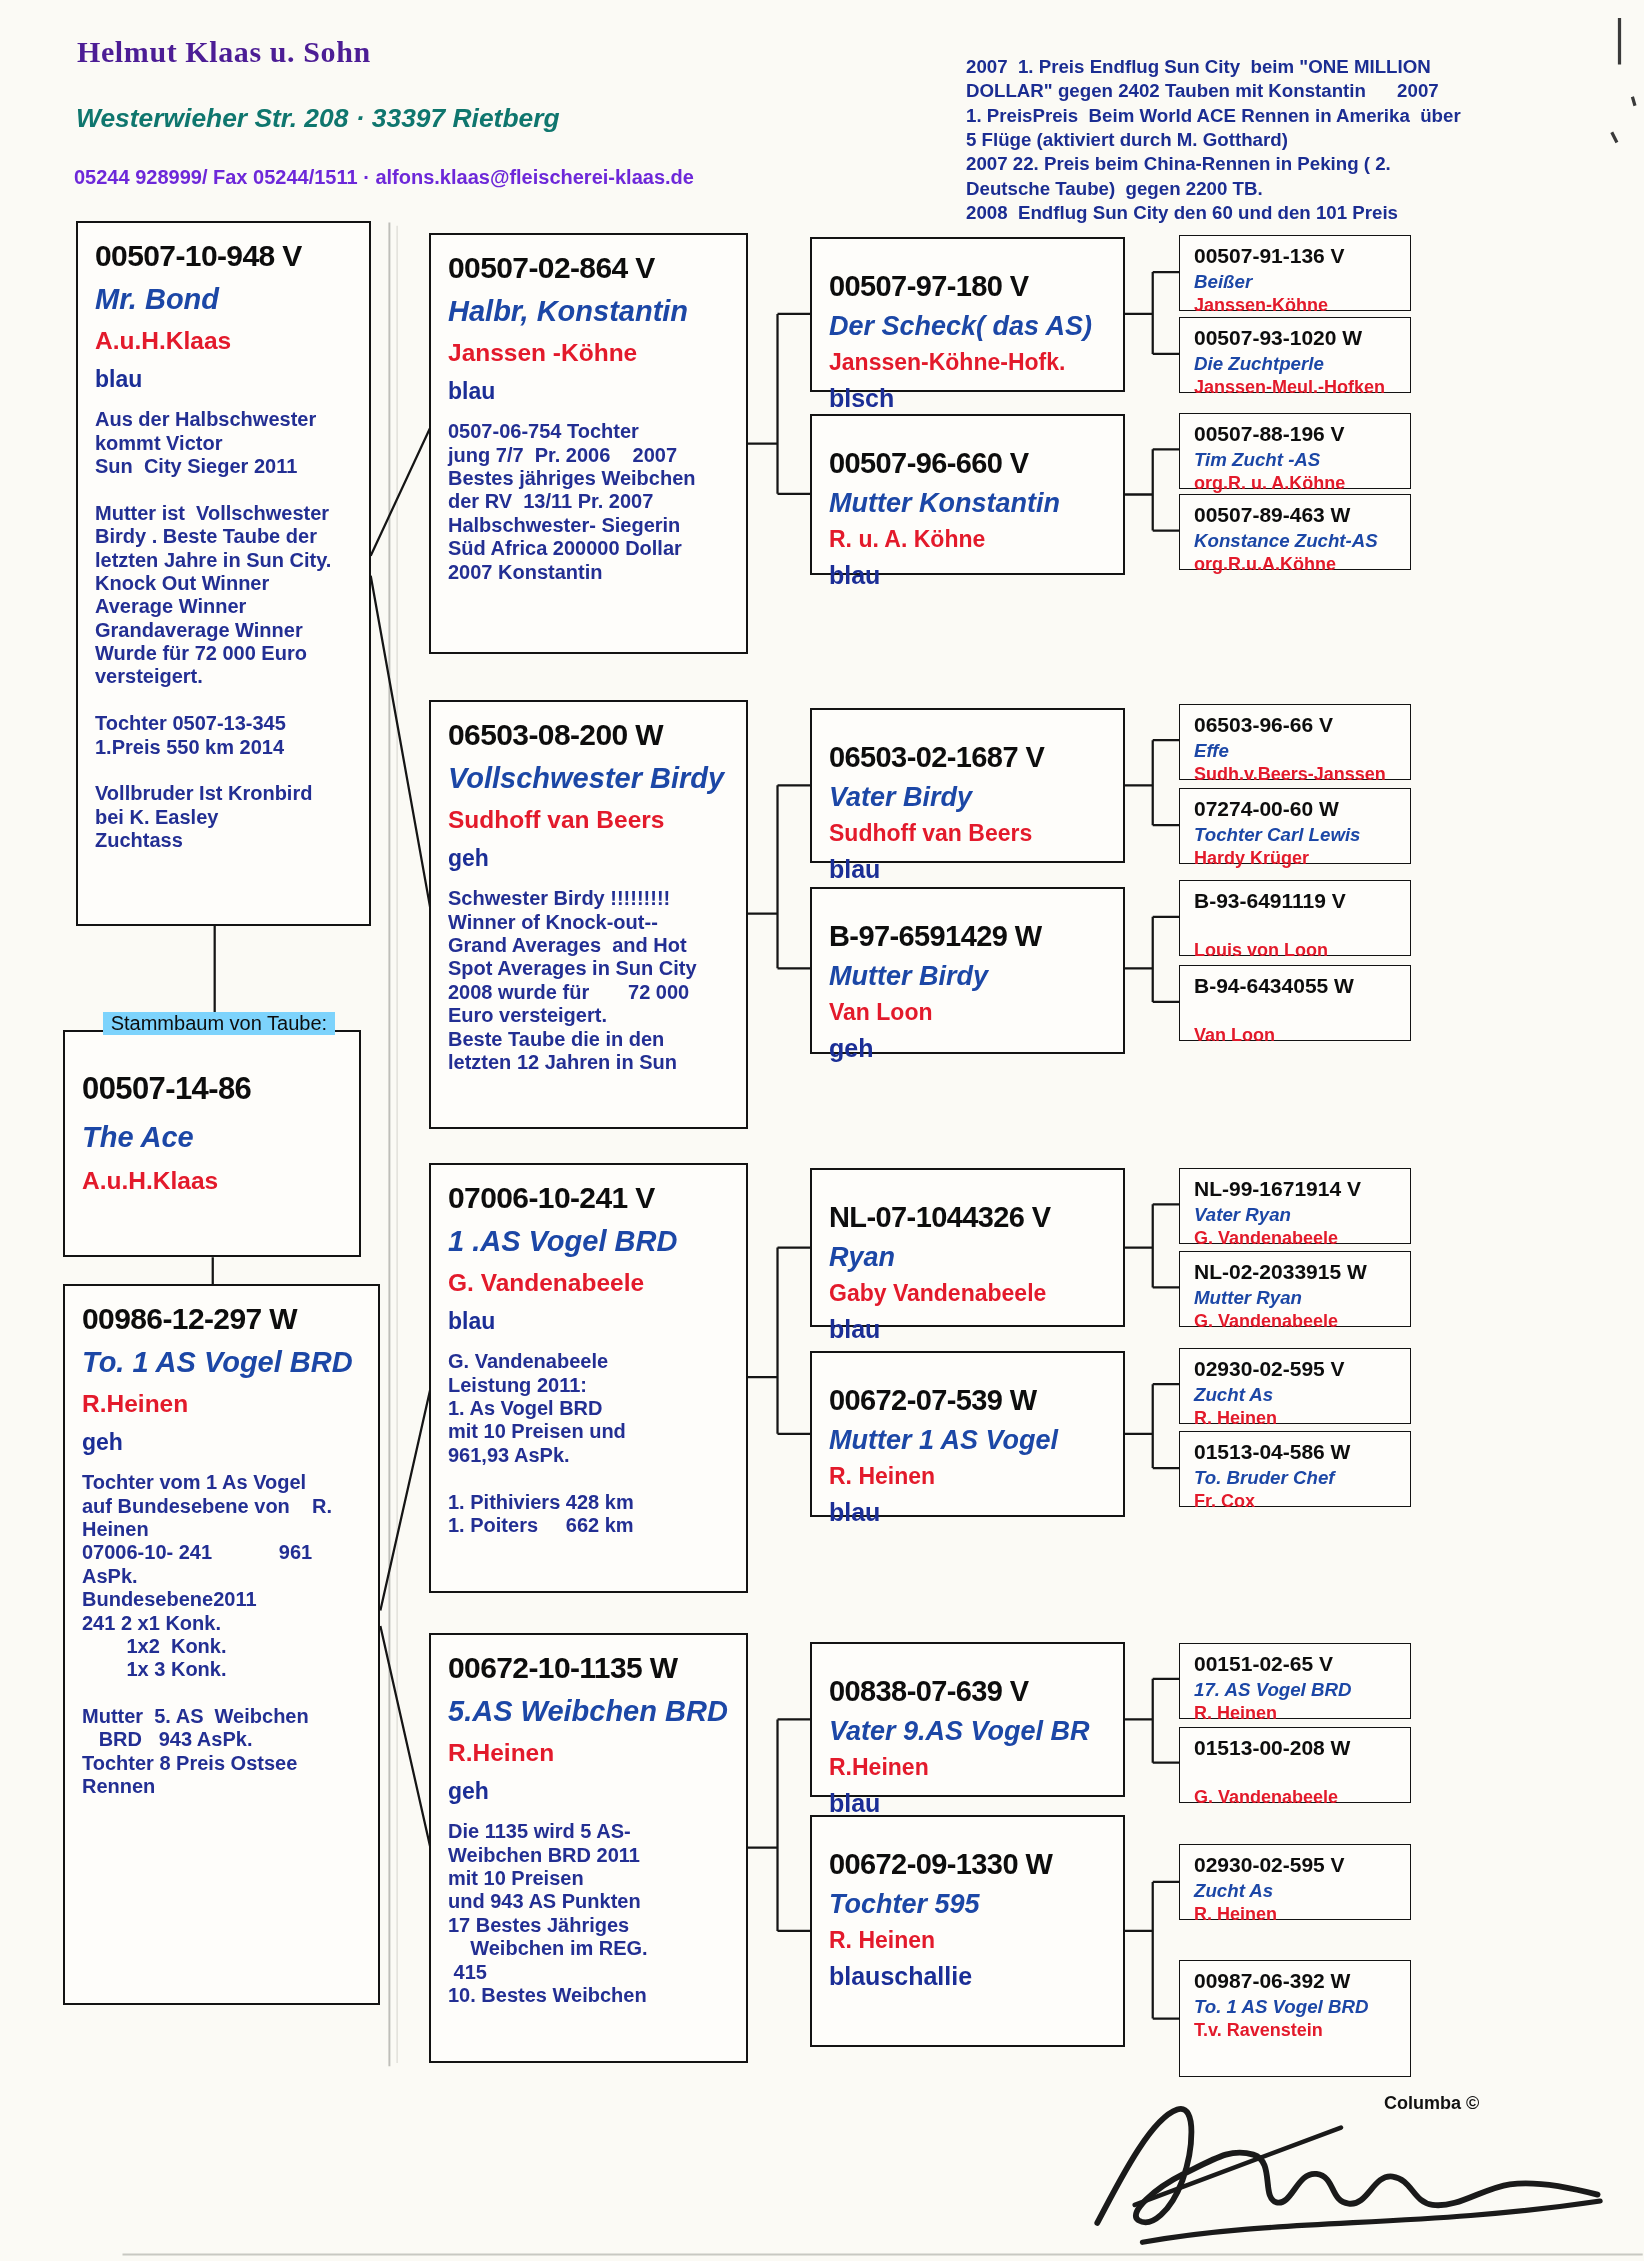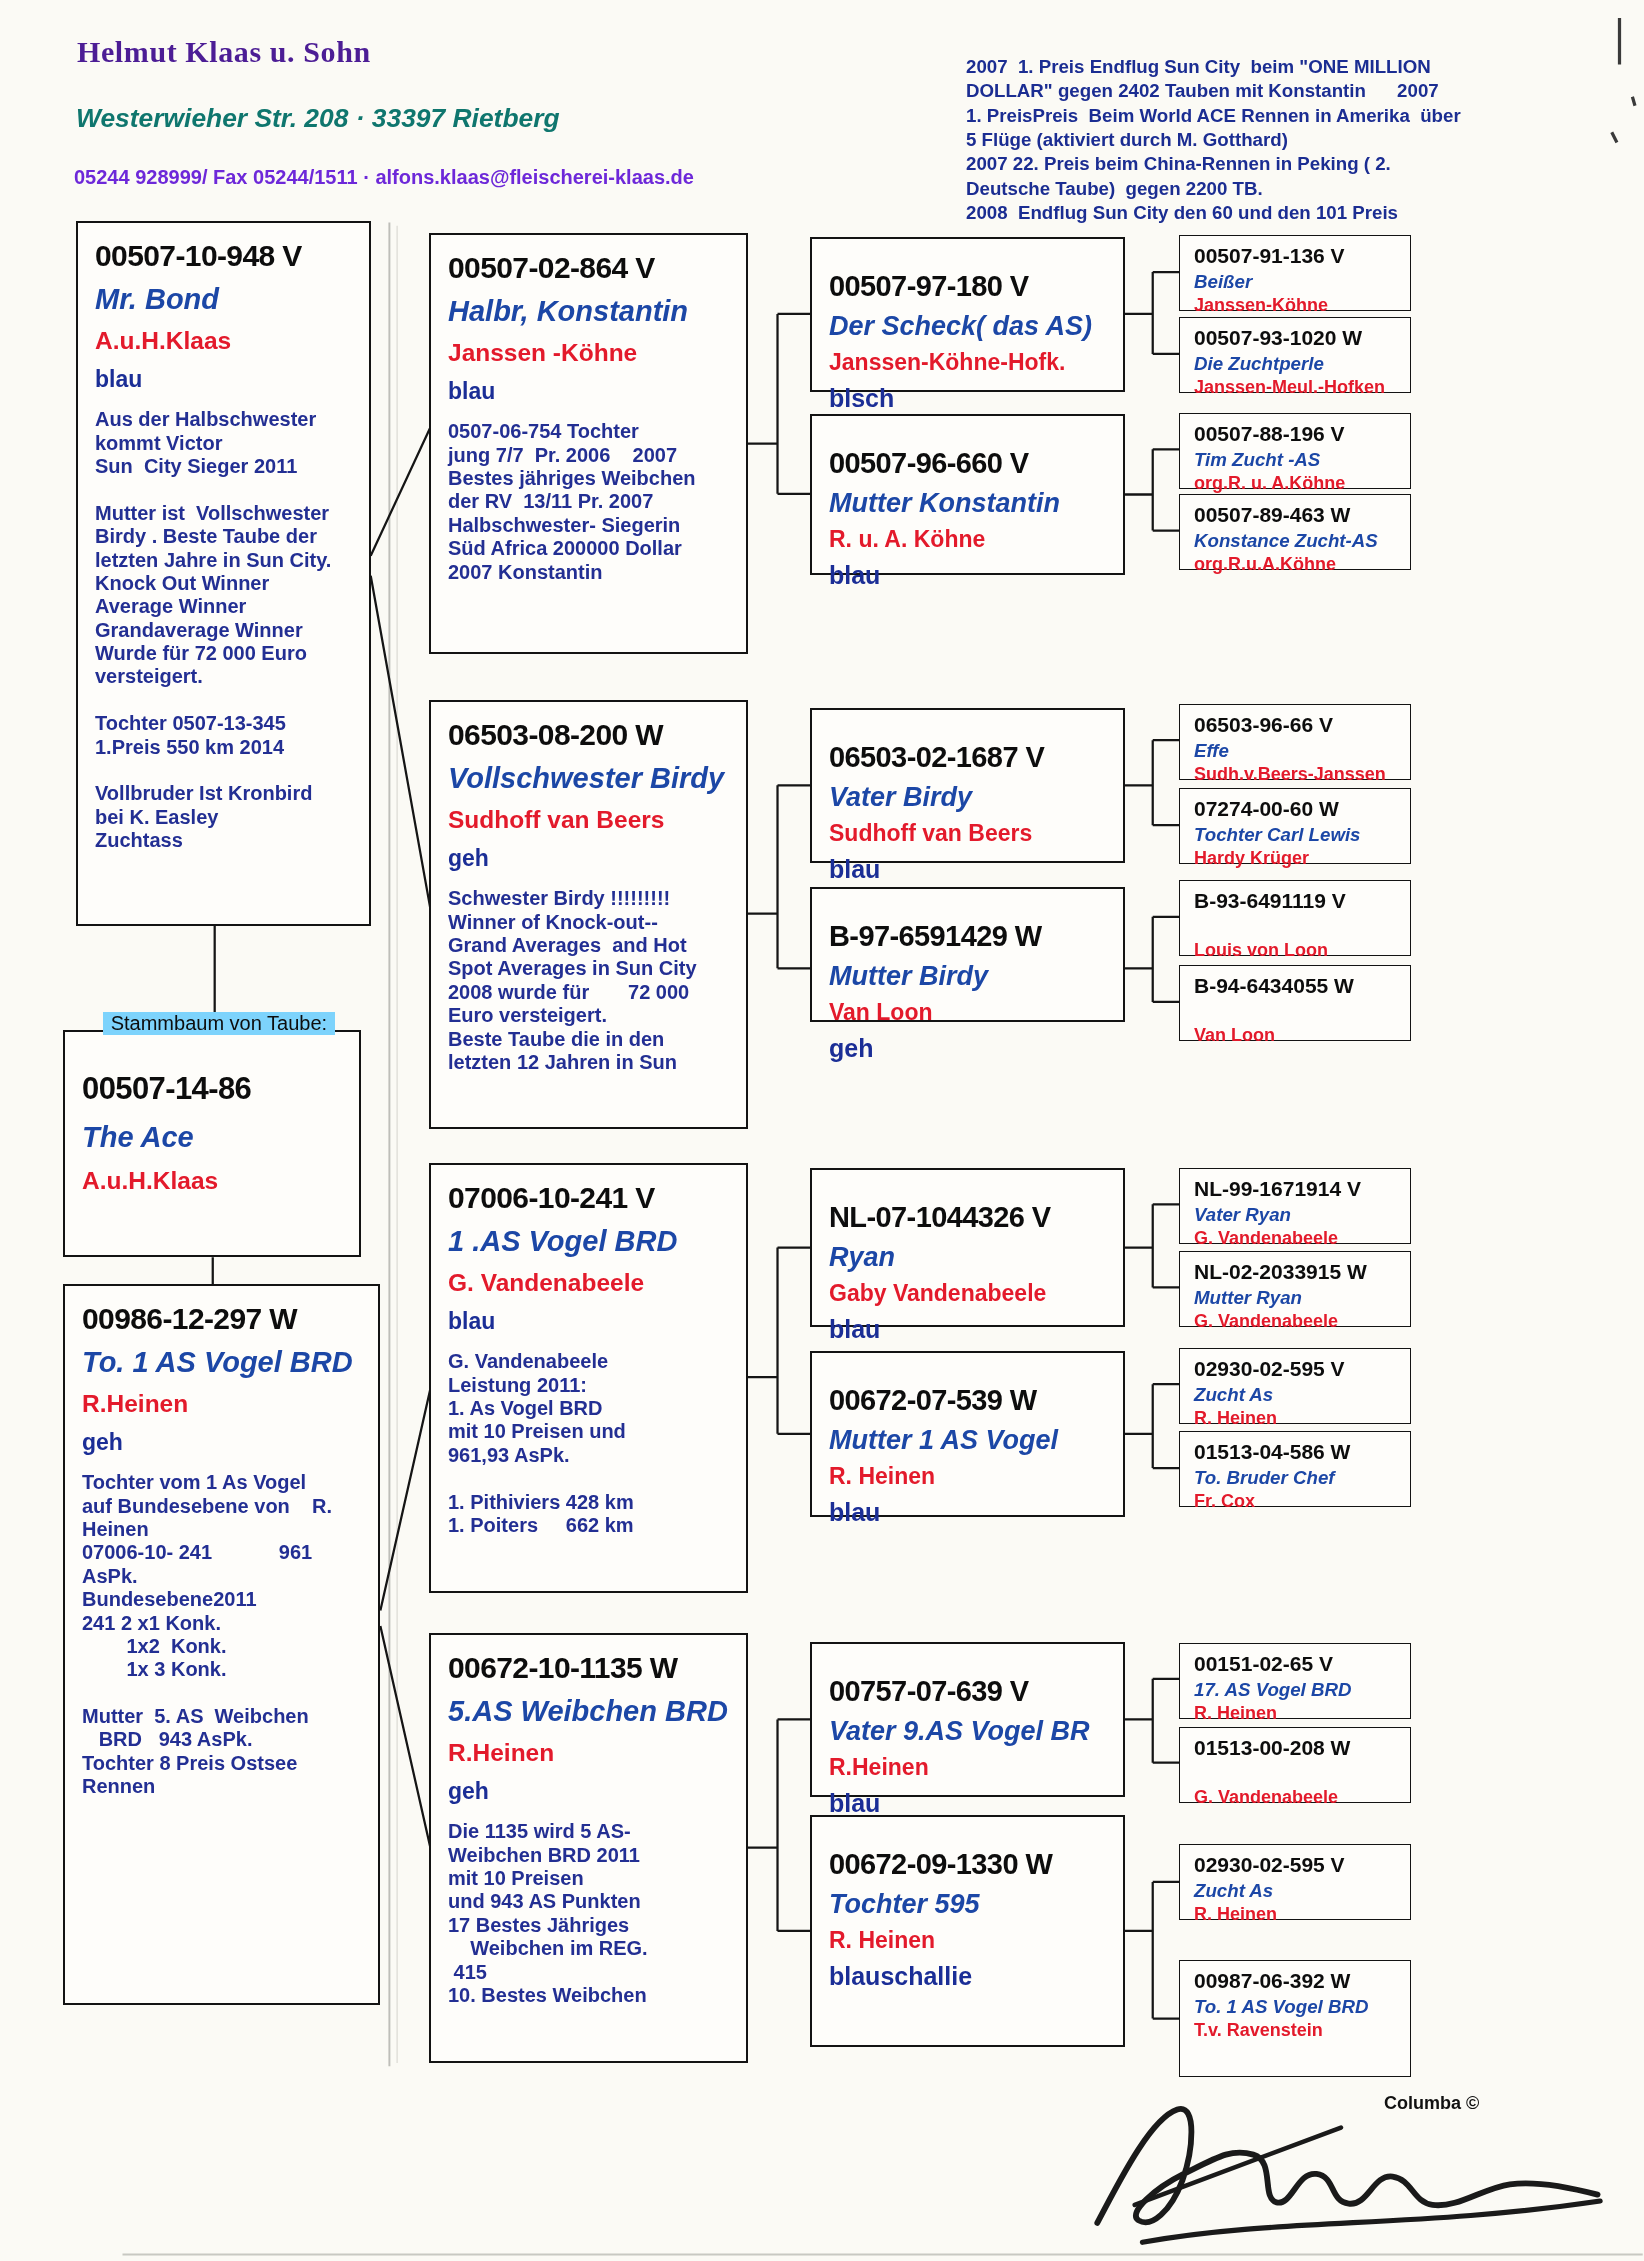--- a/index.html
+++ b/index.html
@@ -207,40 +207,40 @@
         <div class="pname">Mutter Konstantin</div>
         <div class="breeder">R. u. A. Köhne</div>
         <div class="colorw">blau</div>
       </div>
       <div class="pbox col3" style="left: 810px; top: 708px; width: 315px; height: 155px;">
         <div class="ring">06503-02-1687 V</div>
         <div class="pname">Vater Birdy</div>
         <div class="breeder">Sudhoff van Beers</div>
         <div class="colorw">blau</div>
       </div>
-      <div class="pbox col3" style="left: 810px; top: 887px; width: 315px; height: 135px;">
+      <div class="pbox col3" style="left: 810px; top: 887px; width: 315px; height: 167px;">
         <div class="ring">B-97-6591429 W</div>
         <div class="pname">Mutter Birdy</div>
         <div class="breeder">Van Loon</div>
         <div class="colorw">geh</div>
       </div>
       <div class="pbox col3" style="left: 810px; top: 1168px; width: 315px; height: 159px;">
         <div class="ring">NL-07-1044326 V</div>
         <div class="pname">Ryan</div>
         <div class="breeder">Gaby Vandenabeele</div>
         <div class="colorw">blau</div>
       </div>
       <div class="pbox col3" style="left: 810px; top: 1351px; width: 315px; height: 166px;">
         <div class="ring">00672-07-539 W</div>
         <div class="pname">Mutter 1 AS Vogel</div>
         <div class="breeder">R. Heinen</div>
         <div class="colorw">blau</div>
       </div>
       <div class="pbox col3" style="left: 810px; top: 1642px; width: 315px; height: 155px;">
-        <div class="ring">00757-07-639 V</div>
+        <div class="ring">00838-07-639 V</div>
         <div class="pname">Vater 9.AS Vogel BR</div>
         <div class="breeder">R.Heinen</div>
         <div class="colorw">blau</div>
       </div>
       <div class="pbox col3" style="left: 810px; top: 1815px; width: 315px; height: 232px;">
         <div class="ring">00672-09-1330 W</div>
         <div class="pname">Tochter 595</div>
         <div class="breeder">R. Heinen</div>
         <div class="colorw">blauschallie</div>
       </div>

